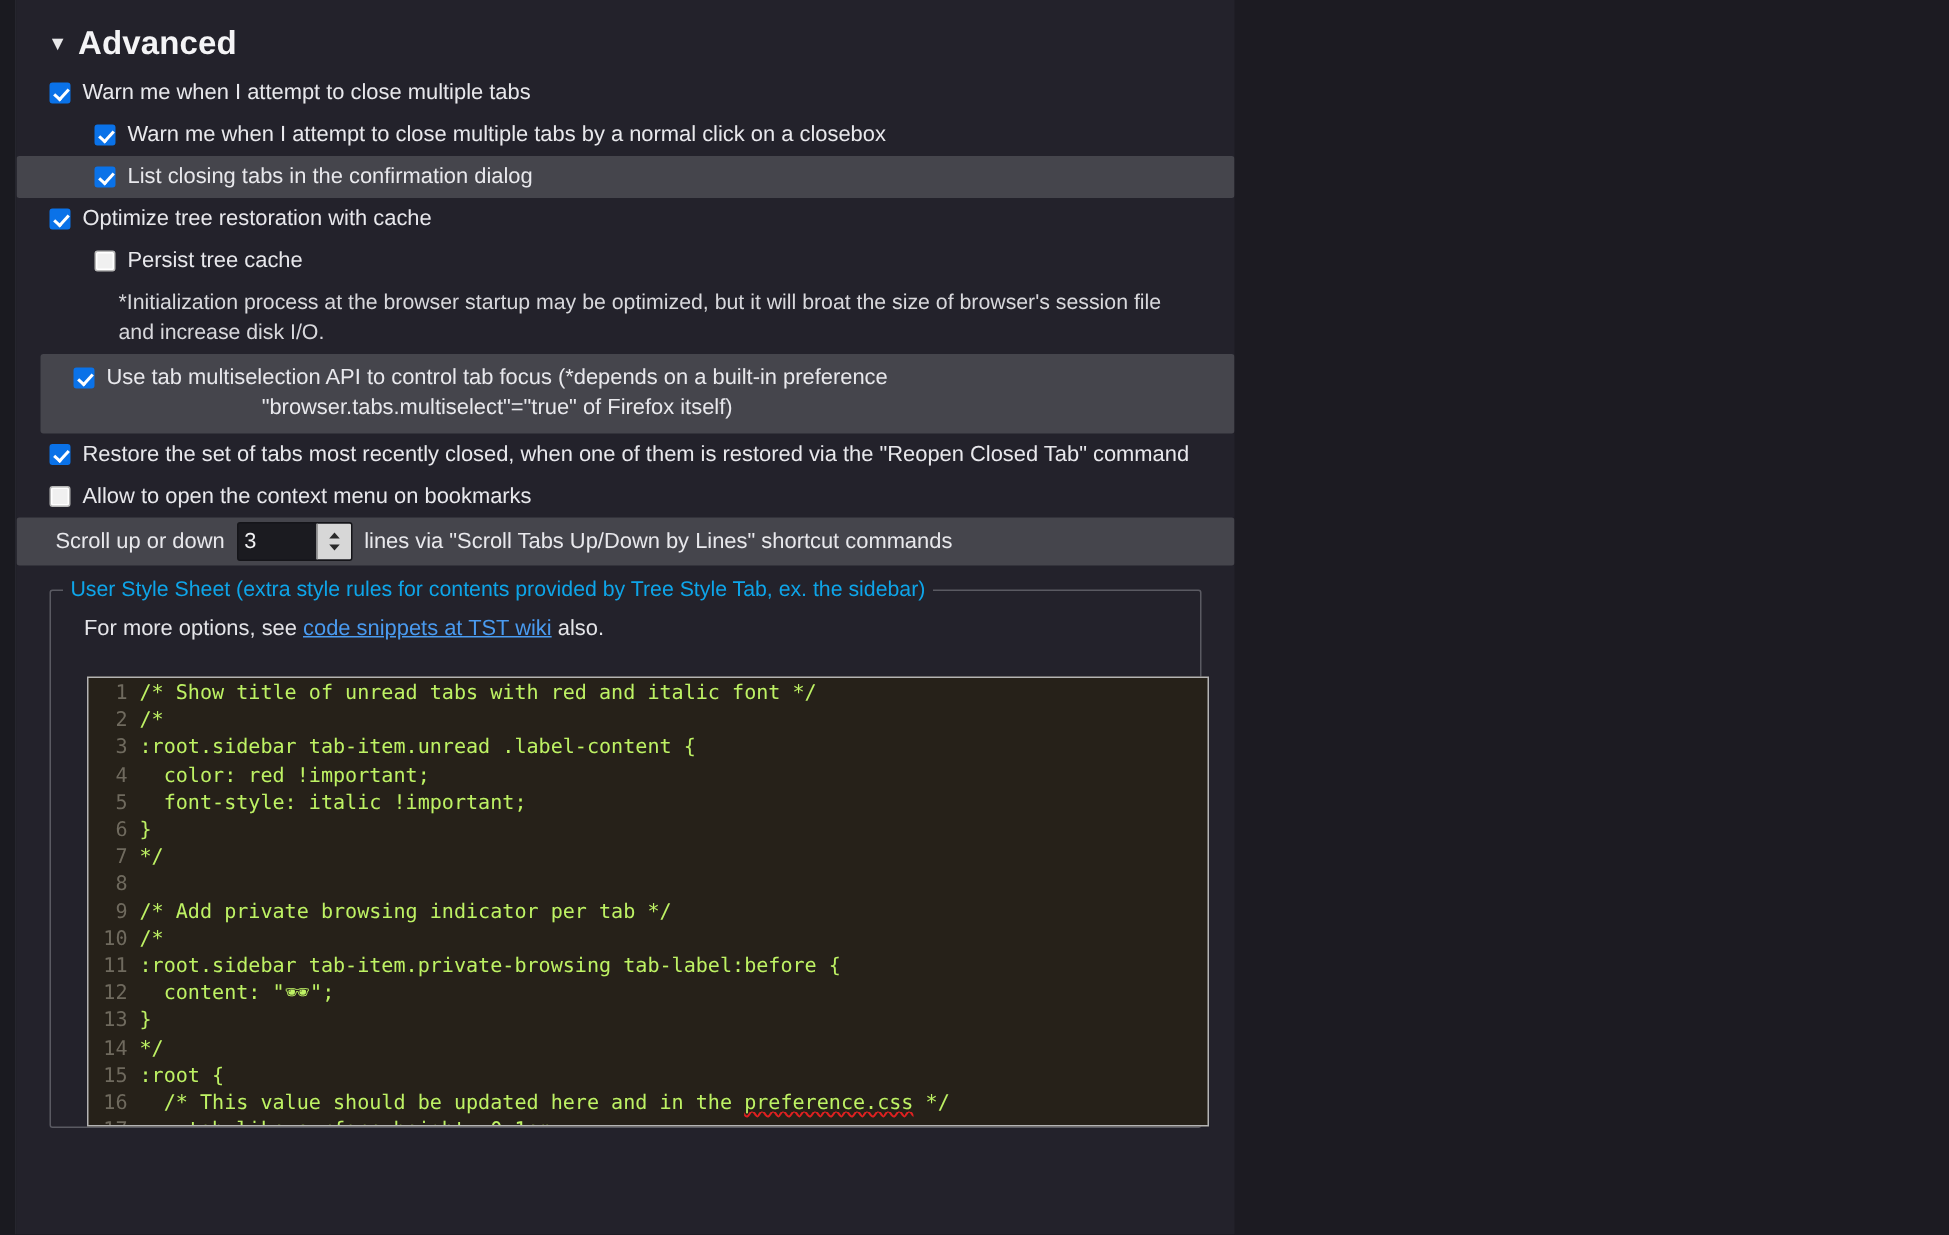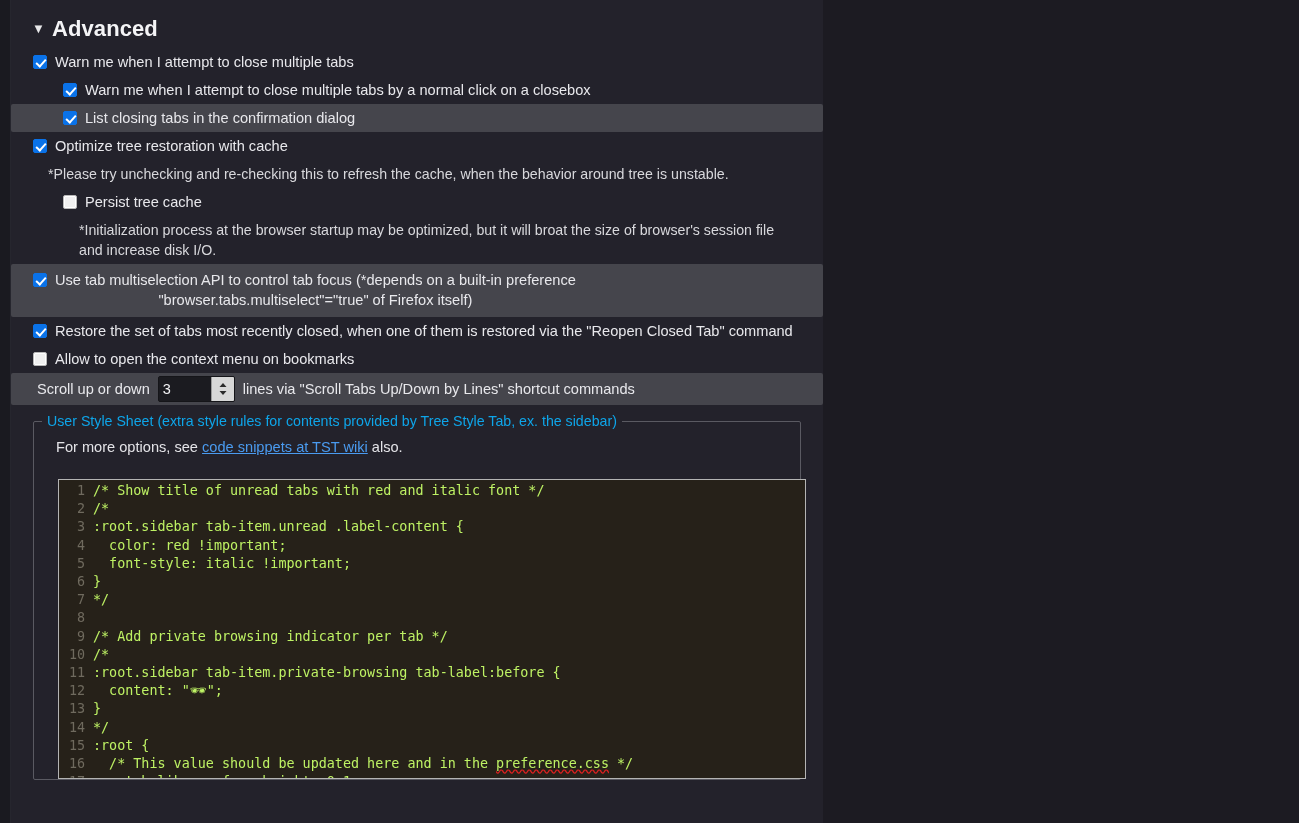--- a/index.html
+++ b/index.html
@@ -277,32 +277,31 @@
         </div>
       </div>
 
       <div class="row">
         <div class="cb-line ind0">
           <span class="box on"></span>
           <span class="lbl">Optimize tree restoration with cache</span>
         </div>
       </div>
 
-      <div class="note lvl1">*Please try unchecking and re-checking this to refresh the cache, when the behavior around tree is unstable.</div>
 
       <div class="row">
         <div class="cb-line ind2">
           <span class="box off"></span>
           <span class="lbl">Persist tree cache</span>
         </div>
       </div>
 
       <div class="note lvl2">*Initialization process at the browser startup may be optimized, but it will broat the size of browser's session file and increase disk I/O.</div>
 
-      <div class="row hl" style="padding:6px 0 7px 0;">
+      <div class="row hl" style="padding:6px 0 7px 0;margin-left:16px;">
         <div class="cb-line ind0">
           <span class="box on"></span>
           <span class="lbl">
             <span>Use tab multiselection API to control tab focus (*depends on a built-in preference</span><br>
             <span>"browser.tabs.multiselect"="true" of Firefox itself)</span>
           </span>
         </div>
       </div>
 
       <div class="row">

